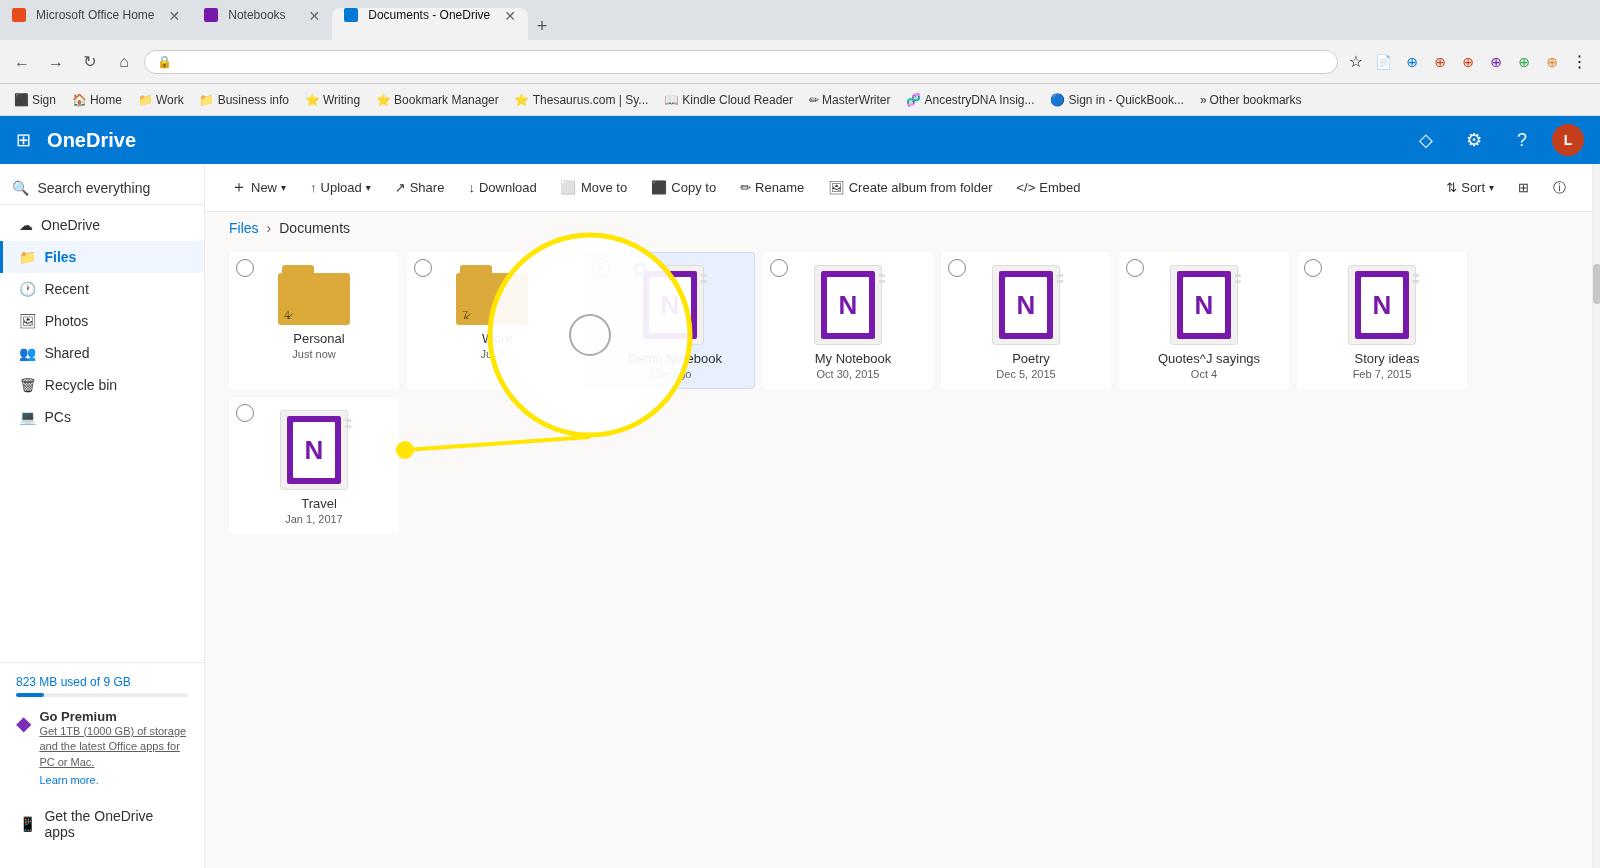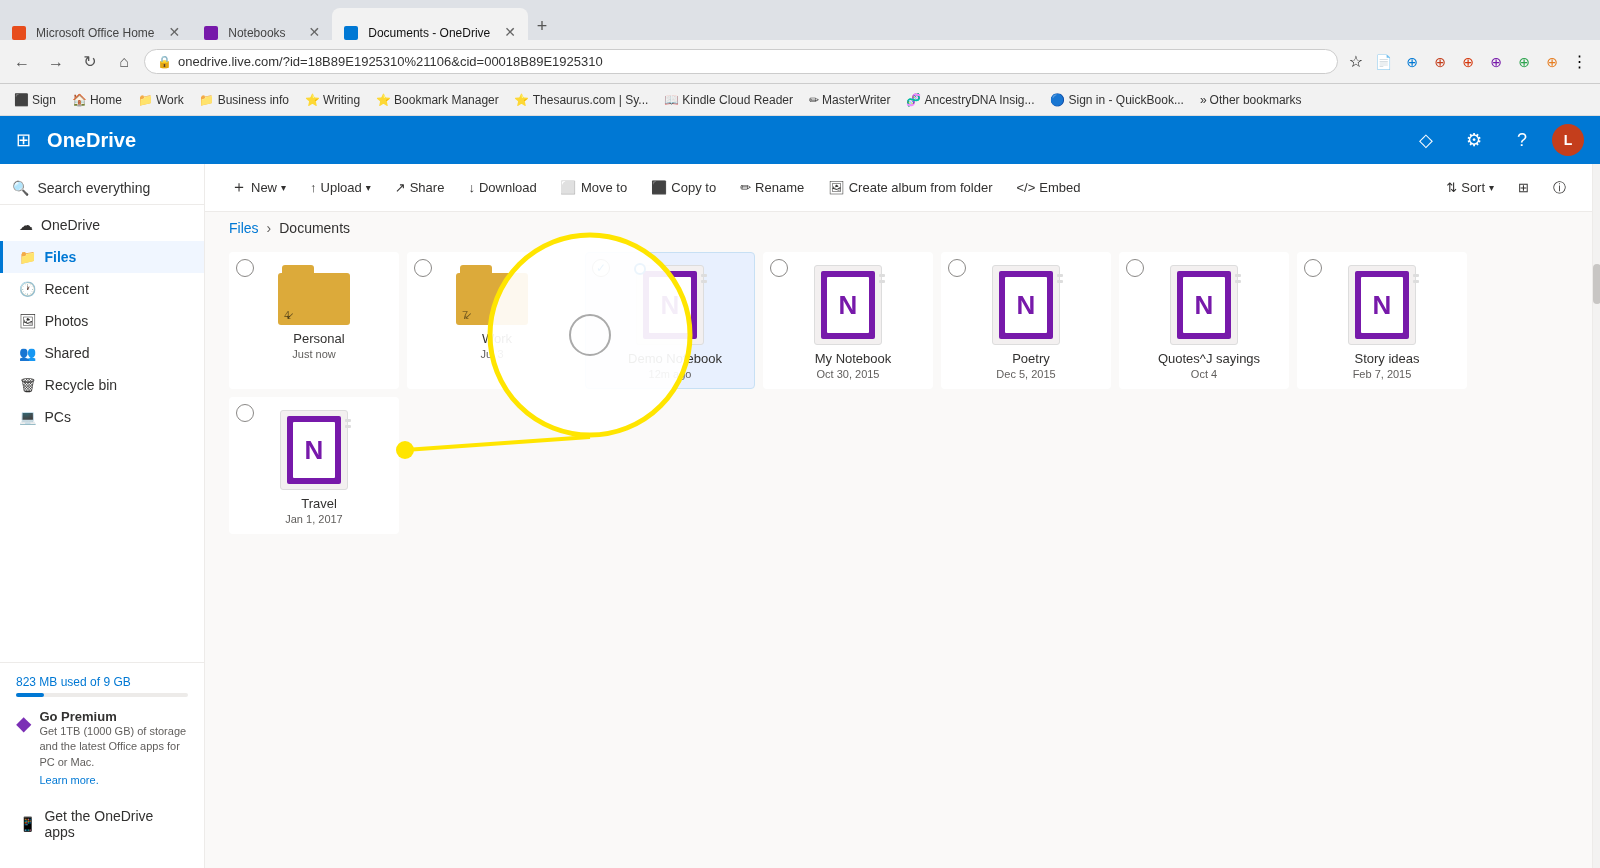--- a/index.html
+++ b/index.html
@@ -1,21 +1,21 @@
 <!DOCTYPE html>
 <html><head>
   <meta charset="utf-8">
   <style>
     * { box-sizing: border-box; margin: 0; padding: 0; }
     body { font-family: 'Segoe UI', Arial, sans-serif; background: #f3f2f1; overflow: hidden; width: 1600px; height: 868px; }
 
     
     .browser-chrome { background: #dee1e6; width: 100%; }
     .tab-bar { display: flex; align-items: flex-end; padding: 8px 0 0 0; background: #dee1e6; height: 40px; }
-    .tab { display: flex; align-items: flex-end; padding: 0 12px; height: 32px; background: #dee1e6; border-radius: 8px 8px 0 0; font-size: 12px; color: #444; cursor: pointer; min-width: 140px; max-width: 200px; gap: 10px; position: relative; }
+    .tab { display: flex; align-items: flex-start; padding: 0 12px; height: 32px; background: #dee1e6; border-radius: 8px 8px 0 0; font-size: 12px; color: #444; cursor: pointer; min-width: 140px; max-width: 200px; gap: 10px; position: relative; }
     .tab.active { background: #f2f2f2; color: #111; }
     .tab-icon { width: 14px; height: 14px; border-radius: 2px; display: inline-block; flex-shrink: 0; }
     .tab-label { flex: 1; overflow: hidden; text-overflow: ellipsis; white-space: nowrap; }
     .tab-close { font-size: 14px; color: #666; cursor: pointer; margin-left: 4px; }
     .new-tab-btn { width: 28px; height: 28px; display: flex; align-items: center; justify-content: center; font-size: 18px; color: #555; cursor: pointer; }
 
     .browser-bar { display: flex; align-items: center; background: #f2f2f2; padding: 4px 8px; height: 44px; gap: 6px; border-bottom: 1px solid #ccc; }
     .nav-btn { width: 28px; height: 28px; display: flex; align-items: center; justify-content: center; font-size: 16px; color: #555; cursor: pointer; border-radius: 50%; }
     .address-bar { flex: 1; background: white; border: 1px solid #ccc; border-radius: 20px; padding: 4px 12px; font-size: 13px; color: #333; display: flex; align-items: center; gap: 6px; }
     .lock-icon { color: #555; font-size: 12px; }
@@ -44,21 +44,21 @@
     .sidebar-search { display: flex; align-items: center; padding: 8px 12px; gap: 8px; cursor: pointer; color: #333; font-size: 14px; border-bottom: 1px solid #edebe9; margin-bottom: 4px; }
     .sidebar-nav-item { display: flex; align-items: center; padding: 8px 16px; font-size: 14px; color: #323130; cursor: pointer; border-left: 3px solid transparent; gap: 8px; }
     .sidebar-nav-item.active { font-weight: 600; color: #0078d4; border-left: 3px solid #0078d4; background: #f0f6ff; }
     .sidebar-footer { margin-top: auto; padding: 12px 16px; border-top: 1px solid #edebe9; }
     .storage-text { font-size: 12px; color: #0078d4; margin-bottom: 4px; }
     .storage-bar-bg { height: 4px; background: #edebe9; border-radius: 2px; margin-bottom: 12px; }
     .storage-bar-fill { height: 100%; background: #0078d4; border-radius: 2px; }
     .premium-section { display: flex; align-items: flex-start; gap: 8px; }
     .diamond-icon { color: #7b2fb5; font-size: 20px; margin-top: 2px; }
     .premium-title { font-size: 13px; font-weight: 600; color: #323130; }
-    .premium-desc { font-size: 11px; color: #605e5c; line-height: 1.4; }
+    .premium-desc { font-size: 11px; color: #605e5c; line-height: 1.4; text-decoration: underline; }
     .premium-link { font-size: 11px; color: #0078d4; cursor: pointer; text-decoration: none; }
 
     
     .content-area { flex: 1; display: flex; flex-direction: column; overflow: hidden; background: #faf9f8; }
 
     
     .toolbar { display: flex; align-items: center; padding: 4px 16px; height: 48px; gap: 4px; background: white; border-bottom: 1px solid #edebe9; flex-shrink: 0; }
     .toolbar-btn { display: flex; align-items: center; gap: 4px; padding: 6px 10px; font-size: 13px; color: #323130; cursor: pointer; border-radius: 4px; border: none; background: none; }
     .toolbar-btn .chevron { font-size: 10px; }
     .toolbar-right { margin-left: auto; display: flex; align-items: center; gap: 4px; }
@@ -122,21 +122,20 @@
     <div class="new-tab-btn">+</div>
   </div>
 
   <div class="browser-bar">
     <div class="nav-btn">←</div>
     <div class="nav-btn">→</div>
     <div class="nav-btn">↻</div>
     <div class="nav-btn">⌂</div>
     <div class="address-bar">
       <span class="lock-icon">🔒</span>
-      <span style="font-size:13px; color:#333;">onedrive.live.com/?id=18B89E1925310%21106&amp;cid=00018B89E1925310</span>
     </div>
     <div class="browser-actions">
       <div class="browser-action-btn" style="font-size:16px;">☆</div>
       <div class="browser-action-btn" style="font-size:14px;">📄</div>
       <div class="browser-action-btn" style="font-size:14px; color:#0078d4;">⊕</div>
       <div class="browser-action-btn" style="font-size:14px; color:#c43e1c;">⊕</div>
       <div class="browser-action-btn" style="font-size:14px; color:#d4380d;">⊕</div>
       <div class="browser-action-btn" style="font-size:14px; color:#7719aa;">⊕</div>
       <div class="browser-action-btn" style="font-size:14px; color:#2da44e;">⊕</div>
       <div class="browser-action-btn" style="font-size:14px; color:#e67e22;">⊕</div>

